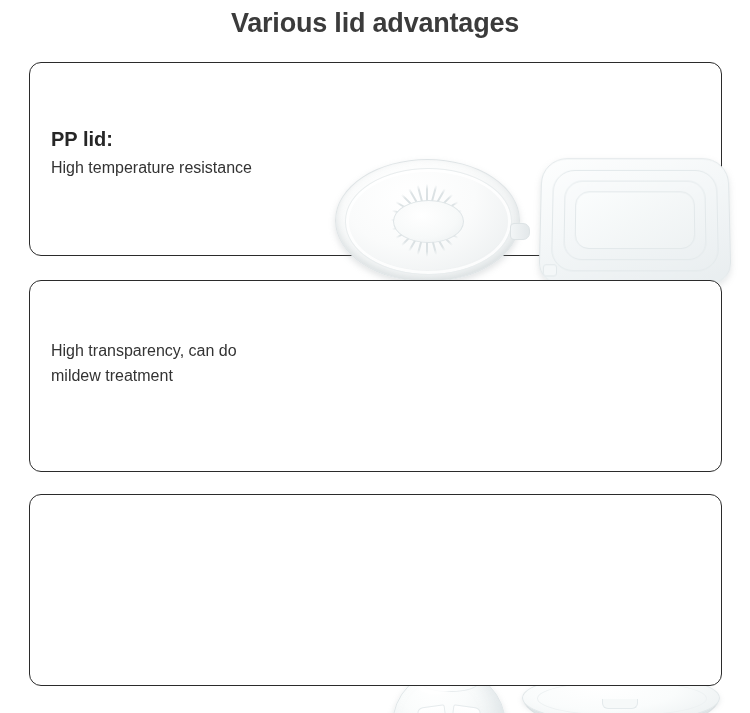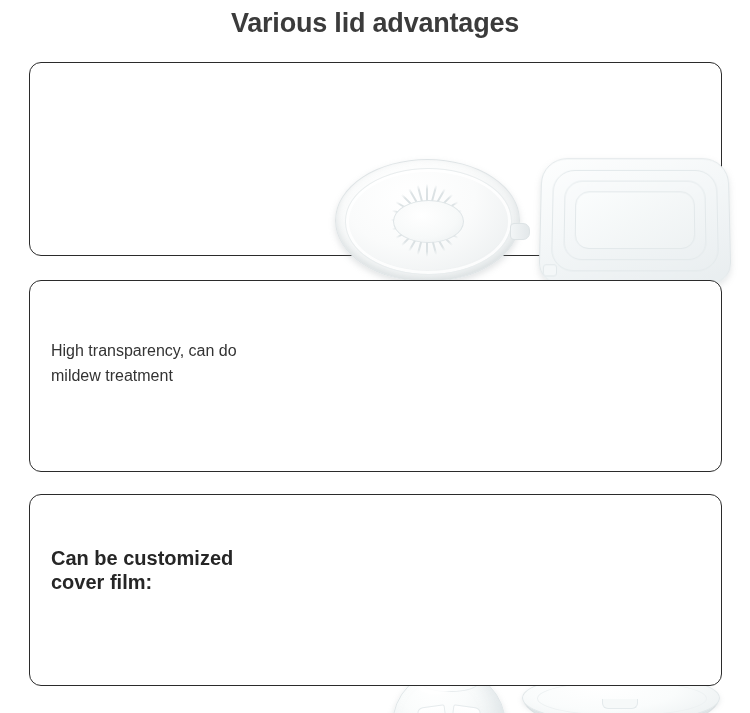--- a/index.html
+++ b/index.html
@@ -236,20 +236,22 @@
 </head>
 <body>
 
 <div class="page">
 
   <div class="page-title">Various lid advantages</div>
 
   <div class="card card-1">
 
     <div class="card-text c1-text">
+      <p class="heading">PP lid:</p>
+      <p class="subtext">High temperature resistance</p>
     </div>
 
     <div class="art pp-round">
       <div class="disc">
         <div class="rim"></div>
         <div class="rays">
           <div class="ray" style="transform:rotate(0deg)"></div>
           <div class="ray" style="transform:rotate(15deg)"></div>
           <div class="ray" style="transform:rotate(30deg)"></div>
           <div class="ray" style="transform:rotate(45deg)"></div>
@@ -328,19 +330,17 @@
       <div class="otop">
         <div class="oinner"></div>
       </div>
       <div class="onotch"></div>
     </div>
   </div>
 
   <div class="card card-3">
 
     <div class="card-text c3-text">
-      <p class="heading">Can be customized
-cover film:</p>
     </div>
 
   </div>
 
 </div>
 
 </body></html>

